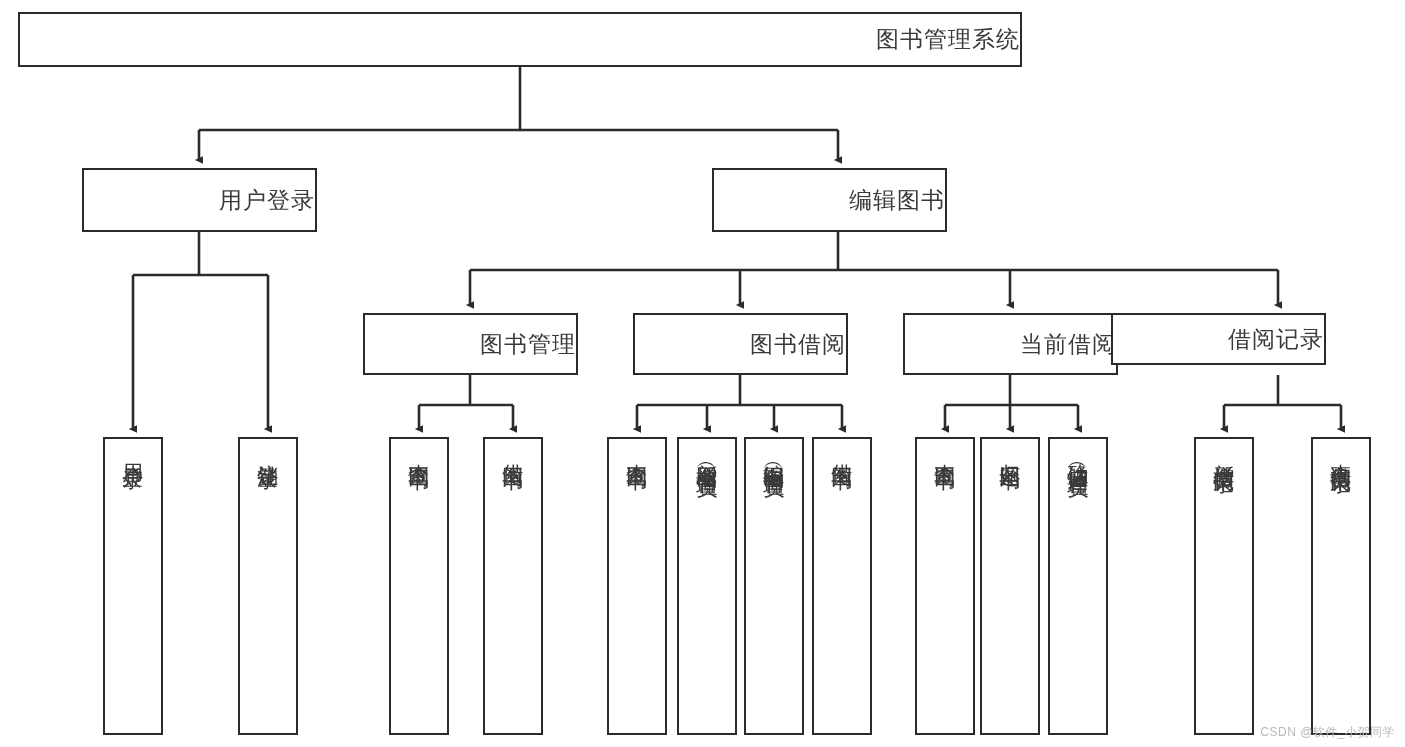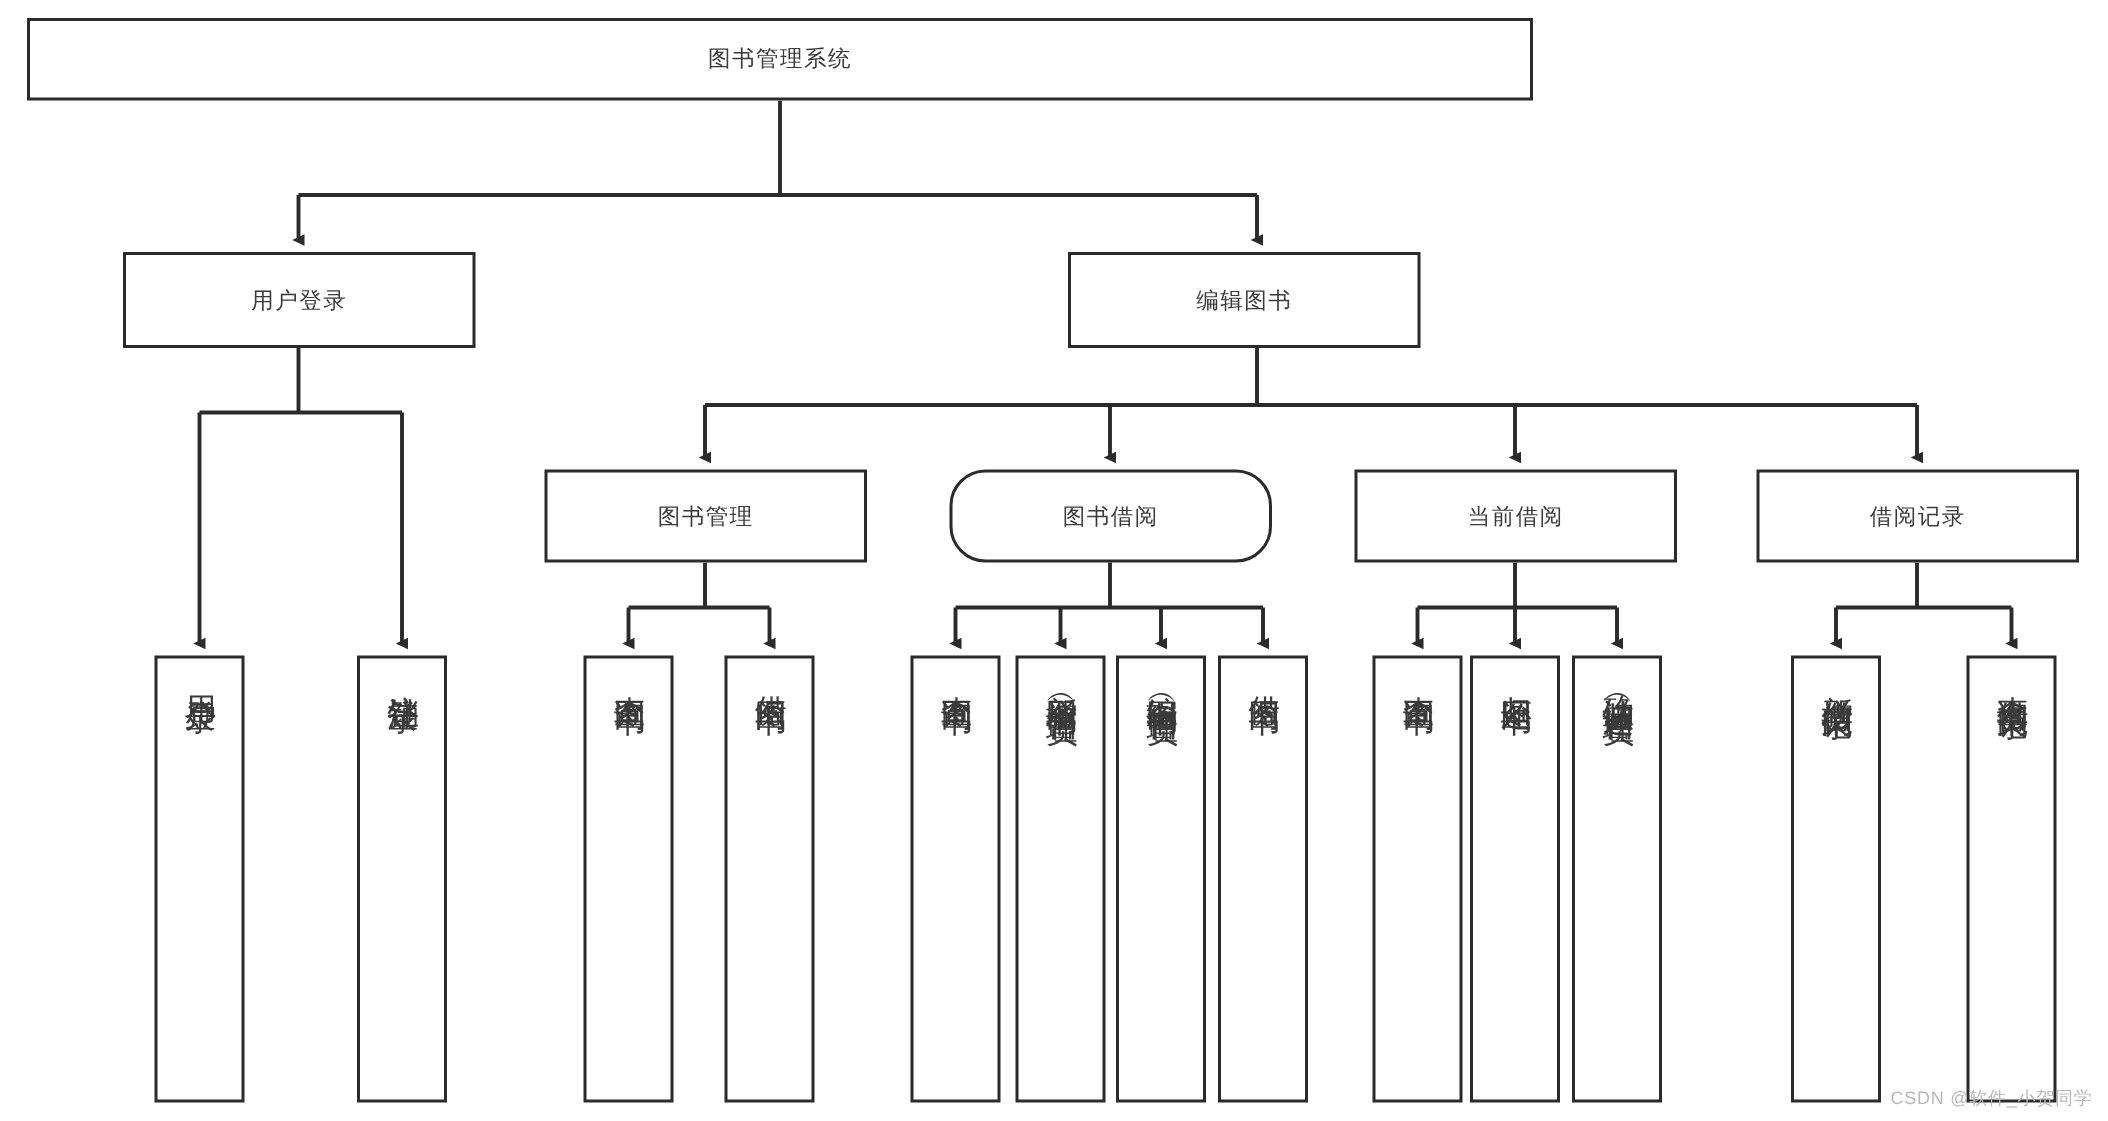--- a/index.html
+++ b/index.html
@@ -3,21 +3,21 @@
 <meta charset="utf-8">
 <style>
   html,body{margin:0;padding:0;background:#ffffff;}
   body{width:1405px;height:747px;overflow:hidden;
        font-family:"Liberation Sans","DejaVu Sans",sans-serif;}
   #diagram-root{position:relative;width:1405px;height:747px;background:#fff;}
   svg.wires{position:absolute;left:0;top:0;width:1405px;height:747px;}
   .node{position:absolute;box-sizing:border-box;background:#ffffff;
         border:2.5px solid #2b2b2b;display:flex;align-items:center;
         justify-content:center;color:#3a3a3a;}
-  .node.h{font-size:15px;letter-spacing:1px;}
+  .node.h{font-size:23px;letter-spacing:1px;justify-content:flex-end;}
   .node.v{align-items:flex-start;justify-content:center;padding-top:8px;}
   .vtext{writing-mode:vertical-rl;text-orientation:upright;
          font-size:21px;line-height:1.32;letter-spacing:2px;color:#3a3a3a;
          white-space:nowrap;}
   .watermark{position:absolute;right:10px;bottom:6px;font-size:12px;
              color:#b9b9b9;letter-spacing:.5px;white-space:nowrap;}
 </style>
 </head>
 <body>
 
@@ -80,27 +80,27 @@
   <div class="node h" style="left:82px;top:168px;width:235px;height:64px;">
     <span>用户登录</span>
   </div>
   <div class="node h" style="left:712px;top:168px;width:235px;height:64px;">
     <span>编辑图书</span>
   </div>
 
   <div class="node h" style="left:363px;top:313px;width:215px;height:62px;">
     <span>图书管理</span>
   </div>
-  <div class="node h" style="left:633px;top:313px;width:215px;height:62px;border-radius:24px;">
+  <div class="node h" style="left:633px;top:313px;width:215px;height:62px;">
     <span>图书借阅</span>
   </div>
   <div class="node h" style="left:903px;top:313px;width:215px;height:62px;">
     <span>当前借阅</span>
   </div>
-  <div class="node h" style="left:1171px;top:313px;width:215px;height:62px;">
+  <div class="node h" style="left:1111px;top:313px;width:215px;height:52px;">
     <span>借阅记录</span>
   </div>
 
   <div class="node v" style="left:103px;top:437px;width:60px;height:298px;">
     <span class="vtext">用户登录</span>
   </div>
   <div class="node v" style="left:238px;top:437px;width:60px;height:298px;">
     <span class="vtext">注销登录</span>
   </div>
 

